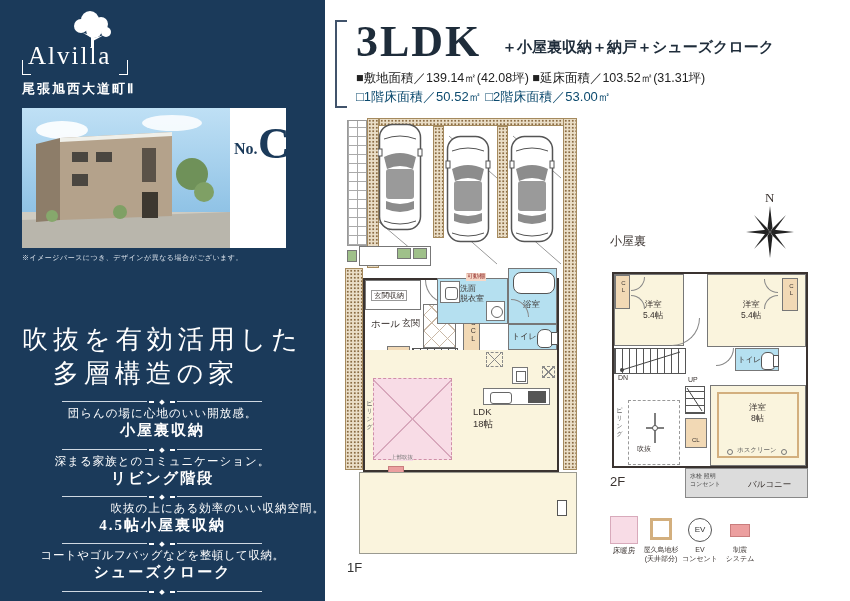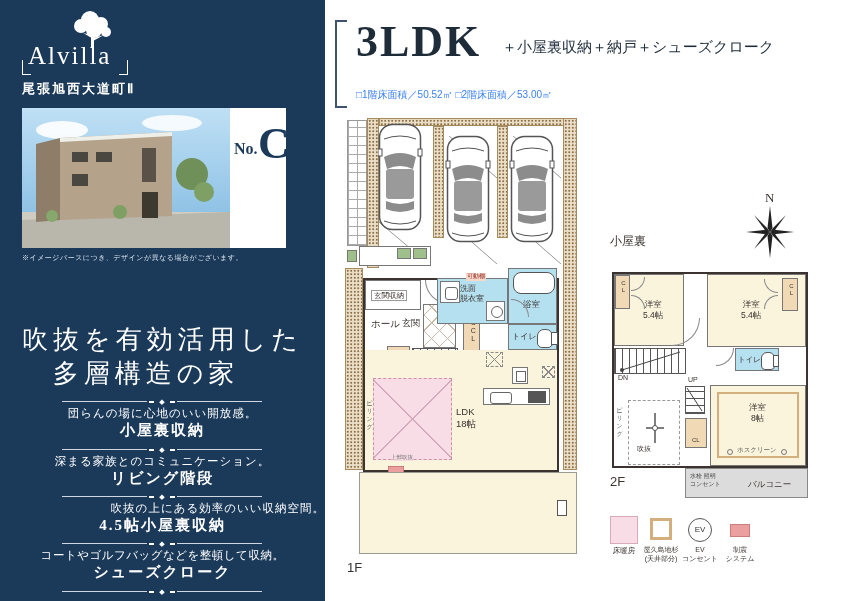--- a/index.html
+++ b/index.html
@@ -148,22 +148,23 @@
       <span class="dash"></span>
         <span class="ln"></span>
     </div>
   </div>
 
   <div class="abs" style="left:335px;top:20px;width:10px;height:88px;border-left:2px solid #41536b;"></div>
   <div class="abs" style="left:335px;top:20px;width:12px;height:2px;background:#41536b;"></div>
   <div class="abs" style="left:335px;top:106px;width:12px;height:2px;background:#41536b;"></div>
 
   <div class="abs serif" style="left:356px;top:16px;font-size:44px;font-weight:bold;letter-spacing:2px;color:#1e2c3a;">3LDK</div>
-  <div class="abs" style="left:502px;top:38px;font-size:15px;font-weight:normal;color:#1e2c3a;">＋小屋裏収納＋納戸＋シューズクローク</div>
-  <div class="abs" style="left:356px;top:88px;font-size:10px;color:#3b82f6;">□1階床面積／50.52㎡ □2階床面積／53.00㎡</div>
+  <div class="abs" style="left:502px;top:38px;font-size:15px;font-weight:bold;color:#1e2c3a;">＋小屋裏収納＋納戸＋シューズクローク</div>
+  <div class="abs" style="left:356px;top:70px;font-size:12.5px;color:#222;">■敷地面積／139.14㎡(42.08坪)  ■延床面積／103.52㎡(31.31坪)</div>
+  <div class="abs" style="left:356px;top:88px;font-size:13px;color:#0c4a6e;">□1階床面積／50.52㎡ □2階床面積／53.00㎡</div>
 
   <div class="abs" style="left:345px;top:118px;width:258px;height:440px;">
 
     <div class="abs gridp" style="left:2px;top:2px;width:20px;height:126px;"></div>
 
     <div class="abs hatch" style="left:22px;top:0;width:12px;height:150px;"></div>
     <div class="abs hatch" style="left:34px;top:0;width:196px;height:8px;"></div>
     <div class="abs hatch" style="left:88px;top:8px;width:11px;height:112px;"></div>
     <div class="abs hatch" style="left:152px;top:8px;width:11px;height:112px;"></div>
     <div class="abs hatch" style="left:218px;top:0;width:14px;height:352px;"></div>
@@ -248,21 +249,21 @@
     </div>
 
     <div class="abs blue wallthin" style="left:163px;top:206px;width:49px;height:26px;">
       <span class="abs lbl" style="left:3px;top:7px;font-size:8px;">トイレ</span>
       <div class="abs" style="left:28px;top:4px;width:14px;height:17px;background:#fff;border:1px solid #555;border-radius:7px 7px 5px 5px;"></div>
       <div class="abs" style="left:42px;top:7px;width:5px;height:11px;background:#fff;border:1px solid #555;"></div>
     </div>
 
     <div class="abs cream" style="left:20px;top:232px;width:192px;height:120px;"></div>
     <div class="abs cream" style="left:136px;top:232px;width:76px;height:30px;"></div>
-    <div class="abs lbl" style="left:111px;top:288px;font-size:9.5px;">LDK
+    <div class="abs lbl" style="left:128px;top:288px;font-size:9.5px;">LDK
 18帖</div>
 
     <div class="abs pinkx" style="left:28px;top:260px;width:79px;height:82px;"></div>
     <div class="abs lbl" style="left:46px;top:336px;font-size:5.5px;color:#777;background:#f8dce6;">上部吹抜</div>
     <div class="abs lbl vert" style="left:20px;top:277px;font-size:6px;color:#666;">ピーリング</div>
 
     <div class="abs xbox" style="left:141px;top:234px;width:17px;height:15px;"></div>
     <div class="abs wallthin" style="left:167px;top:249px;width:16px;height:17px;background:#fff;">
       <div class="abs" style="left:3px;top:3px;width:8px;height:9px;border:1px solid #666;"></div>
     </div>

